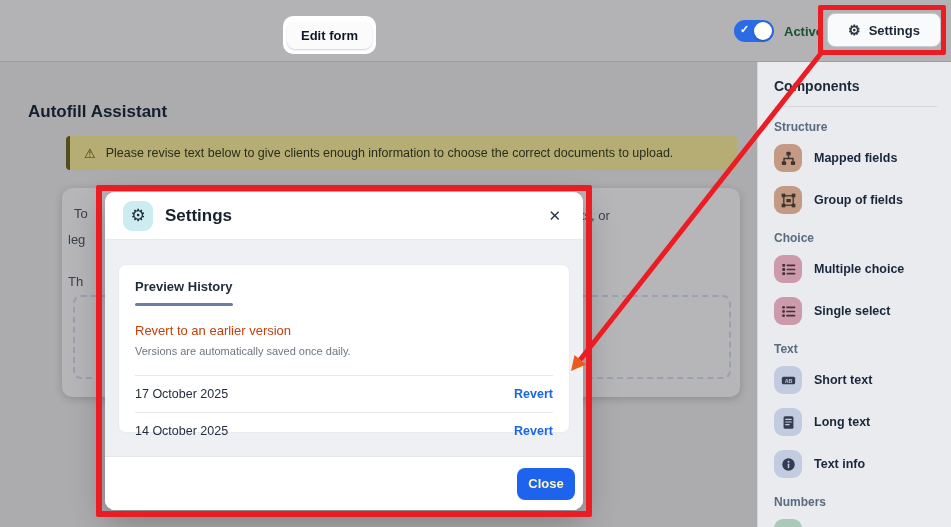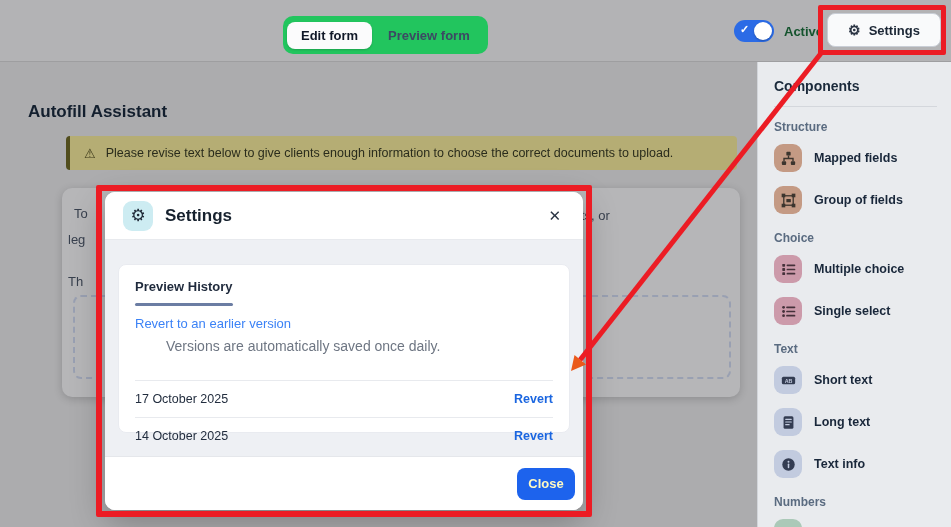--- a/index.html
+++ b/index.html
@@ -1,21 +1,21 @@
 <!DOCTYPE html>
 <html><head>
 <meta charset="utf-8">
 <style>
   * { margin:0; padding:0; box-sizing:border-box; }
   html,body { width:951px; height:527px; overflow:hidden; }
   body { position:relative; font-family:"Liberation Sans", sans-serif; background:#acacae; }
 
   
   .topbar { position:absolute; left:0; top:0; width:951px; height:62px; background:#b3b3b5; border-bottom:1px solid #9e9ea0; }
-  .seg { position:absolute; left:283px; top:16px; height:38px; background:#22c55e; border-radius:10px; display:flex; align-items:center; padding:4px; gap:2px; }
+  .seg { position:absolute; left:283px; top:16px; height:38px; background:#ffffff; border-radius:10px; display:flex; align-items:center; padding:4px; gap:2px; }
   .seg .pill { padding:6px 14px; border-radius:8px; font-size:13px; font-weight:bold; color:#3c4963; cursor:pointer; }
   .seg .pill.active { background:#fbfbfc; color:#101828; box-shadow:0 1px 2px rgba(0,0,0,.18); }
   .toggle-wrap { position:absolute; left:734px; top:20px; display:flex; align-items:center; gap:10px; }
   .toggle { position:relative; width:40px; height:22px; background:#2b6be6; border-radius:11px; cursor:pointer; }
   .toggle .check { position:absolute; left:6px; top:3px; color:#fff; font-size:11px; font-weight:bold; }
   .toggle .knob { position:absolute; right:2px; top:2px; width:18px; height:18px; background:#fff; border-radius:50%; box-shadow:0 1px 2px rgba(0,0,0,.25); }
   .toggle-label { font-size:13px; font-weight:bold; color:#14532d; }
   .settings-btn { position:absolute; left:827px; top:13px; width:114px; height:34px; background:#f9fafb; border:1px solid #c9ced6; border-radius:8px; display:flex; align-items:center; justify-content:center; gap:8px; font-size:13px; font-weight:bold; color:#1b2635; cursor:pointer; }
   .settings-btn .gear { font-size:14px; line-height:1; color:#2b3544; }
 
@@ -50,44 +50,43 @@
   .modal { position:absolute; left:105px; top:192px; width:478px; height:318px; background:#fff; border-radius:10px; box-shadow:0 12px 34px rgba(0,0,0,.28); overflow:hidden; }
   .modal-header { height:48px; display:flex; align-items:center; gap:12px; padding:0 18px; border-bottom:1px solid #e8eaee; background:#fff; }
   .gear-tile { width:30px; height:30px; border-radius:9px; background:#cdecf2; display:flex; align-items:center; justify-content:center; font-size:17px; color:#1f2937; }
   .modal-title { font-size:17px; font-weight:bold; color:#16212e; flex:1; }
   .modal-close { font-size:15px; color:#2b3544; cursor:pointer; padding:4px; }
   .modal-body { background:#eef0f4; height:216px; padding:24px 13px 0 13px; }
   .vh-card { background:#fff; border:1px solid #e9ebf0; border-radius:8px; height:169px; padding:12px 16px 0 16px; }
   .tab-wrap { display:inline-block; }
   .tab-label { font-size:13px; font-weight:bold; color:#1f2a3c; }
   .tab-underline { height:3px; background:#6b7da3; border-radius:2px; margin-top:9px; }
-  .vh-title { font-size:13px; color:#3b82f6; margin-top:10px; }
-  .vh-sub { font-size:14px; color:#6e7683; margin-top:7px;margin-left:31px; }
-  .vh-rows { margin-top:26px;text-align:center; }
+  .vh-title { font-size:13px; color:#c2410c; margin-top:17px; }
+  .vh-sub { font-size:11px; color:#6e7683; margin-top:7px; }
+  .vh-rows { margin-top:18px;text-align:center; }
   .vh-row { border-top:1px solid #e8eaee; height:37px; display:flex; align-items:center; justify-content:space-between; }
   .vh-date { font-size:12.5px; color:#232e3f; }
   .vh-link { font-size:12.5px; font-weight:bold; color:#1b66e0; cursor:pointer; }
   .modal-footer { height:54px; background:#fff; border-top:1px solid #e5e7eb; display:flex; align-items:center; justify-content:flex-end; padding-right:8px; }
   .close-btn { width:58px; height:32px; background:#1d63ed; color:#fef9c3; border:none; border-radius:8px; font-size:13px; font-weight:bold; font-family:inherit; cursor:pointer; }
 
   
   .anno { position:absolute; border:5px solid #ec1c24; border-radius:2px; pointer-events:none; z-index:50; }
   .anno-settings { left:818px; top:5px; width:128px; height:50px; }
   .anno-modal { left:96px; top:185px; width:496px; height:332px; border-width:6px; }
   .anno-arrow { position:absolute; left:0; top:0; width:951px; height:527px; pointer-events:none; z-index:60; }
 
   svg.gl { display:block; }
 </style>
 </head>
 <body>
 
 <div class="topbar">
   <div class="seg">
     <div class="pill active">Edit form</div>
-    <div class="pill">Preview form</div>
   </div>
   <div class="toggle-wrap">
     <div class="toggle">
       <span class="check">✓</span>
       <span class="knob"></span>
     </div>
     <span class="toggle-label">Active</span>
   </div>
   <div class="settings-btn">
     <span class="gear">⚙</span>

